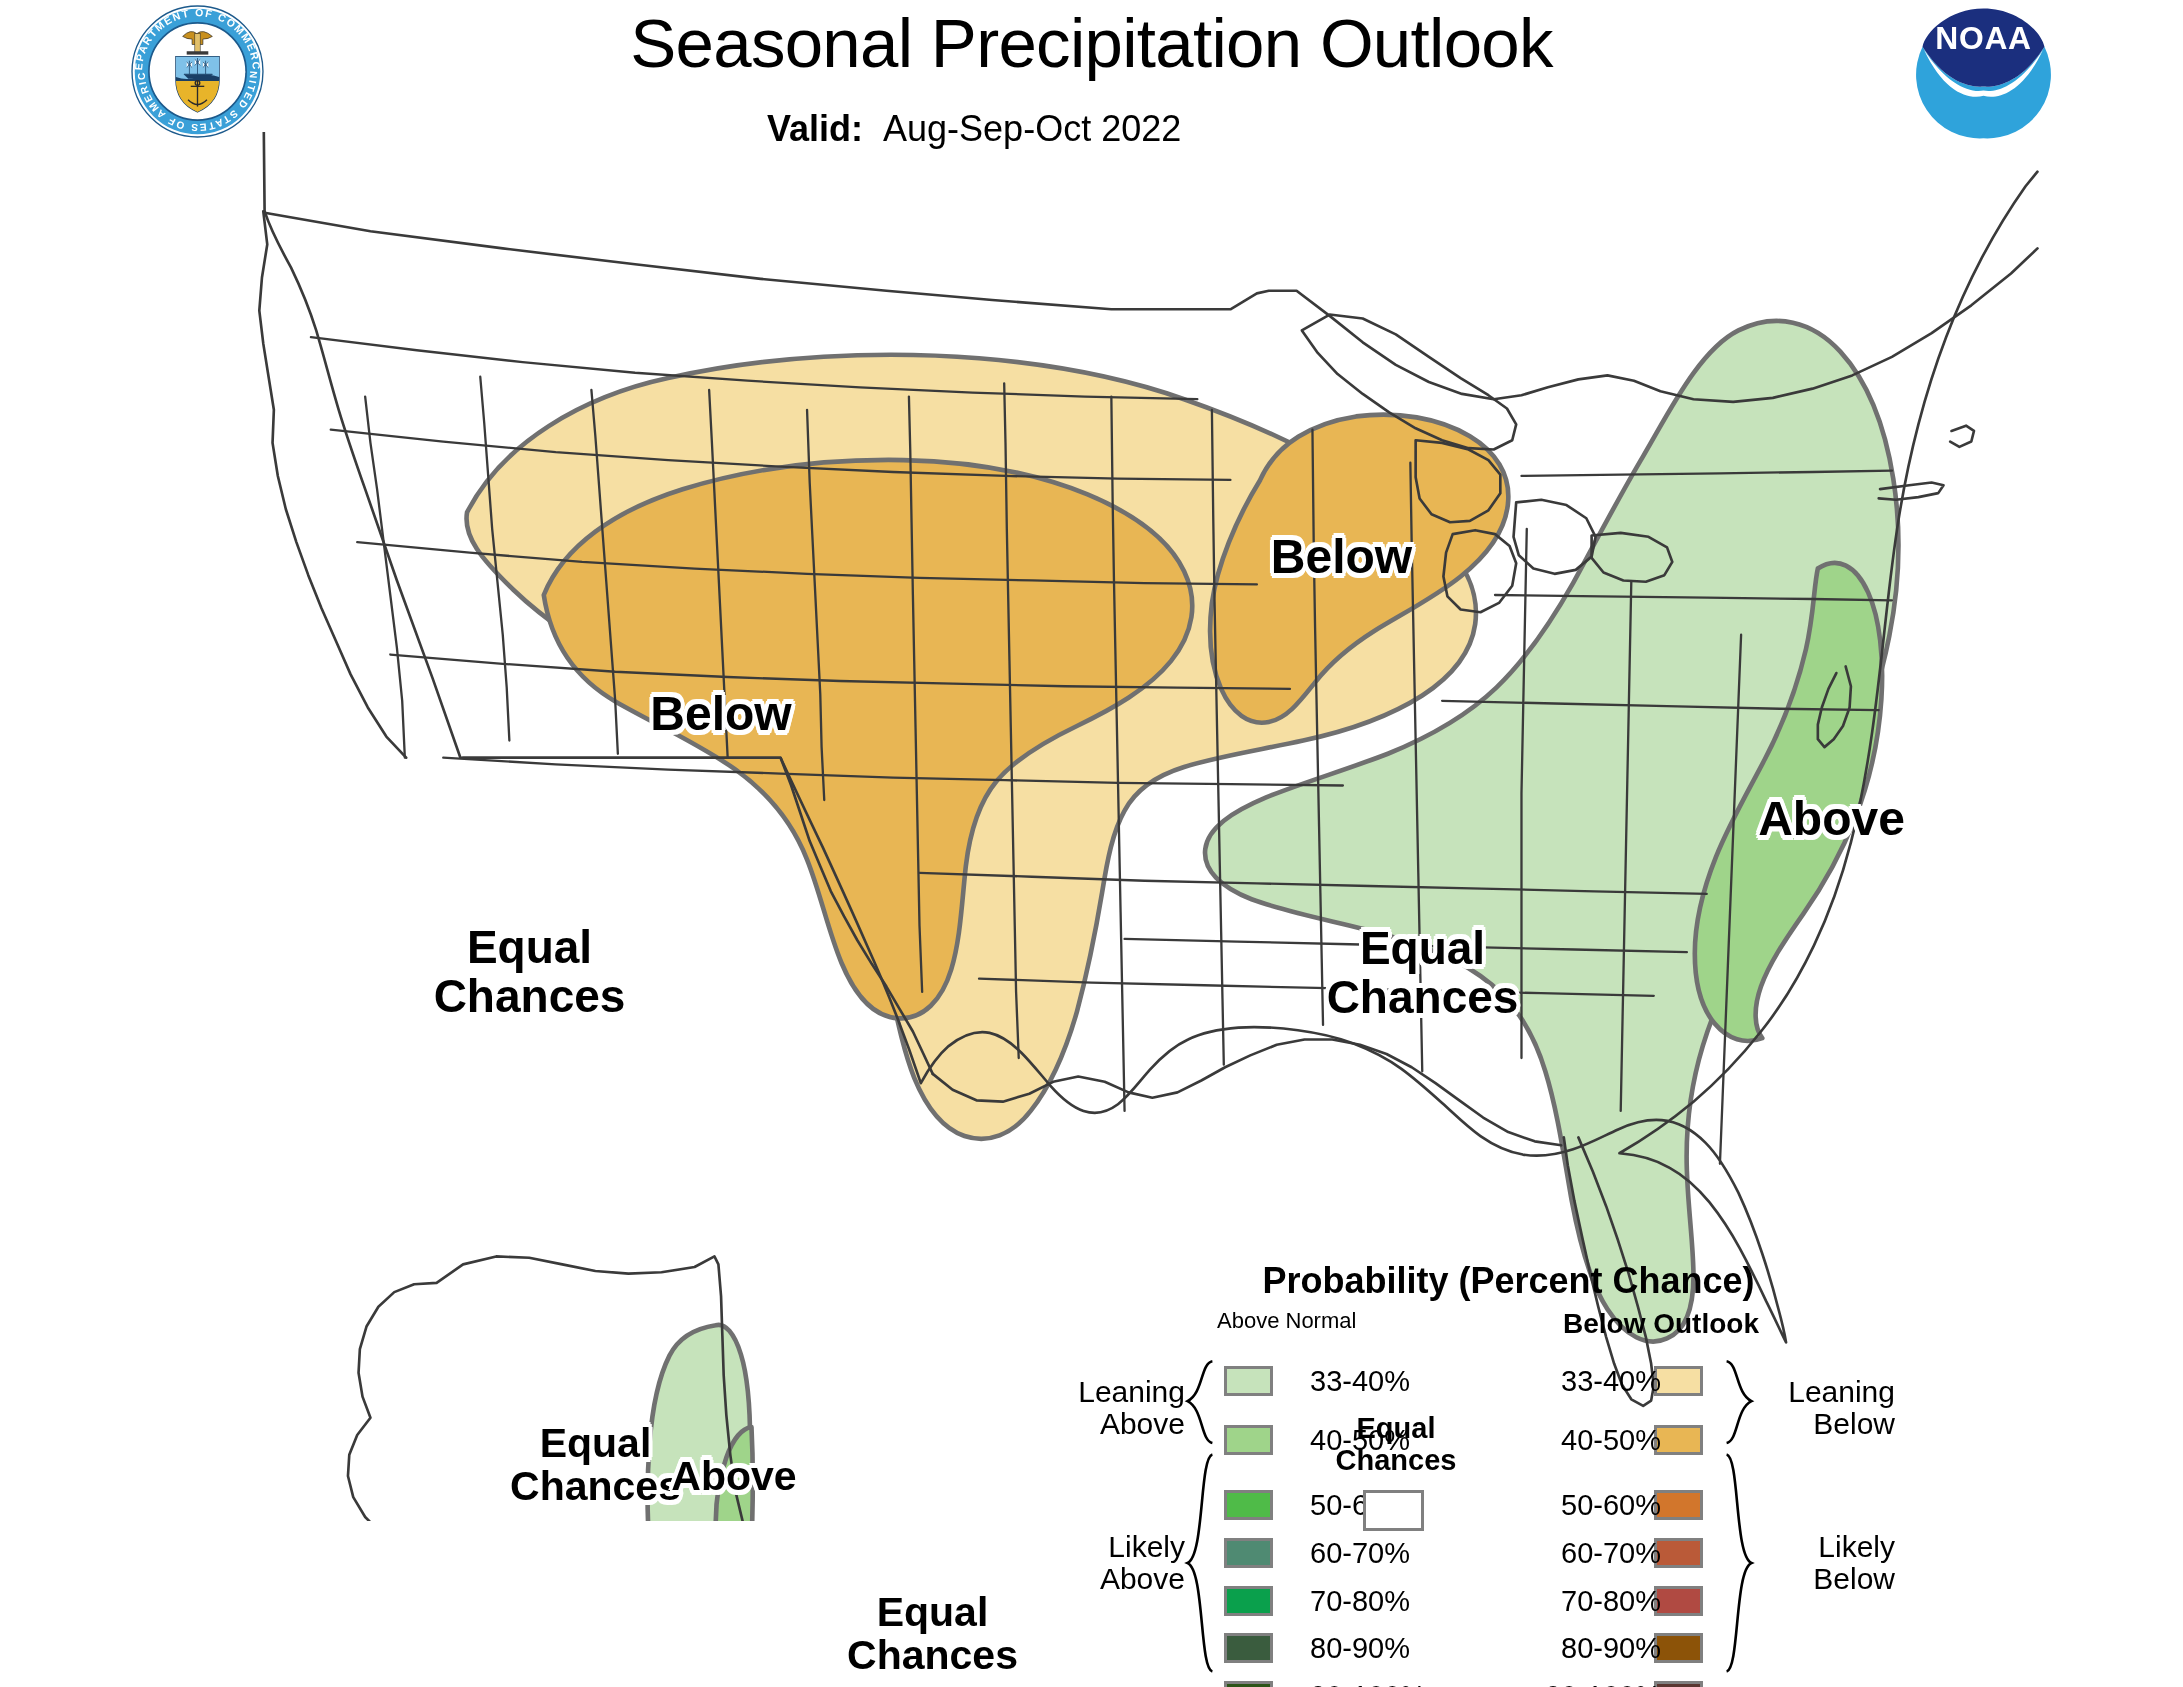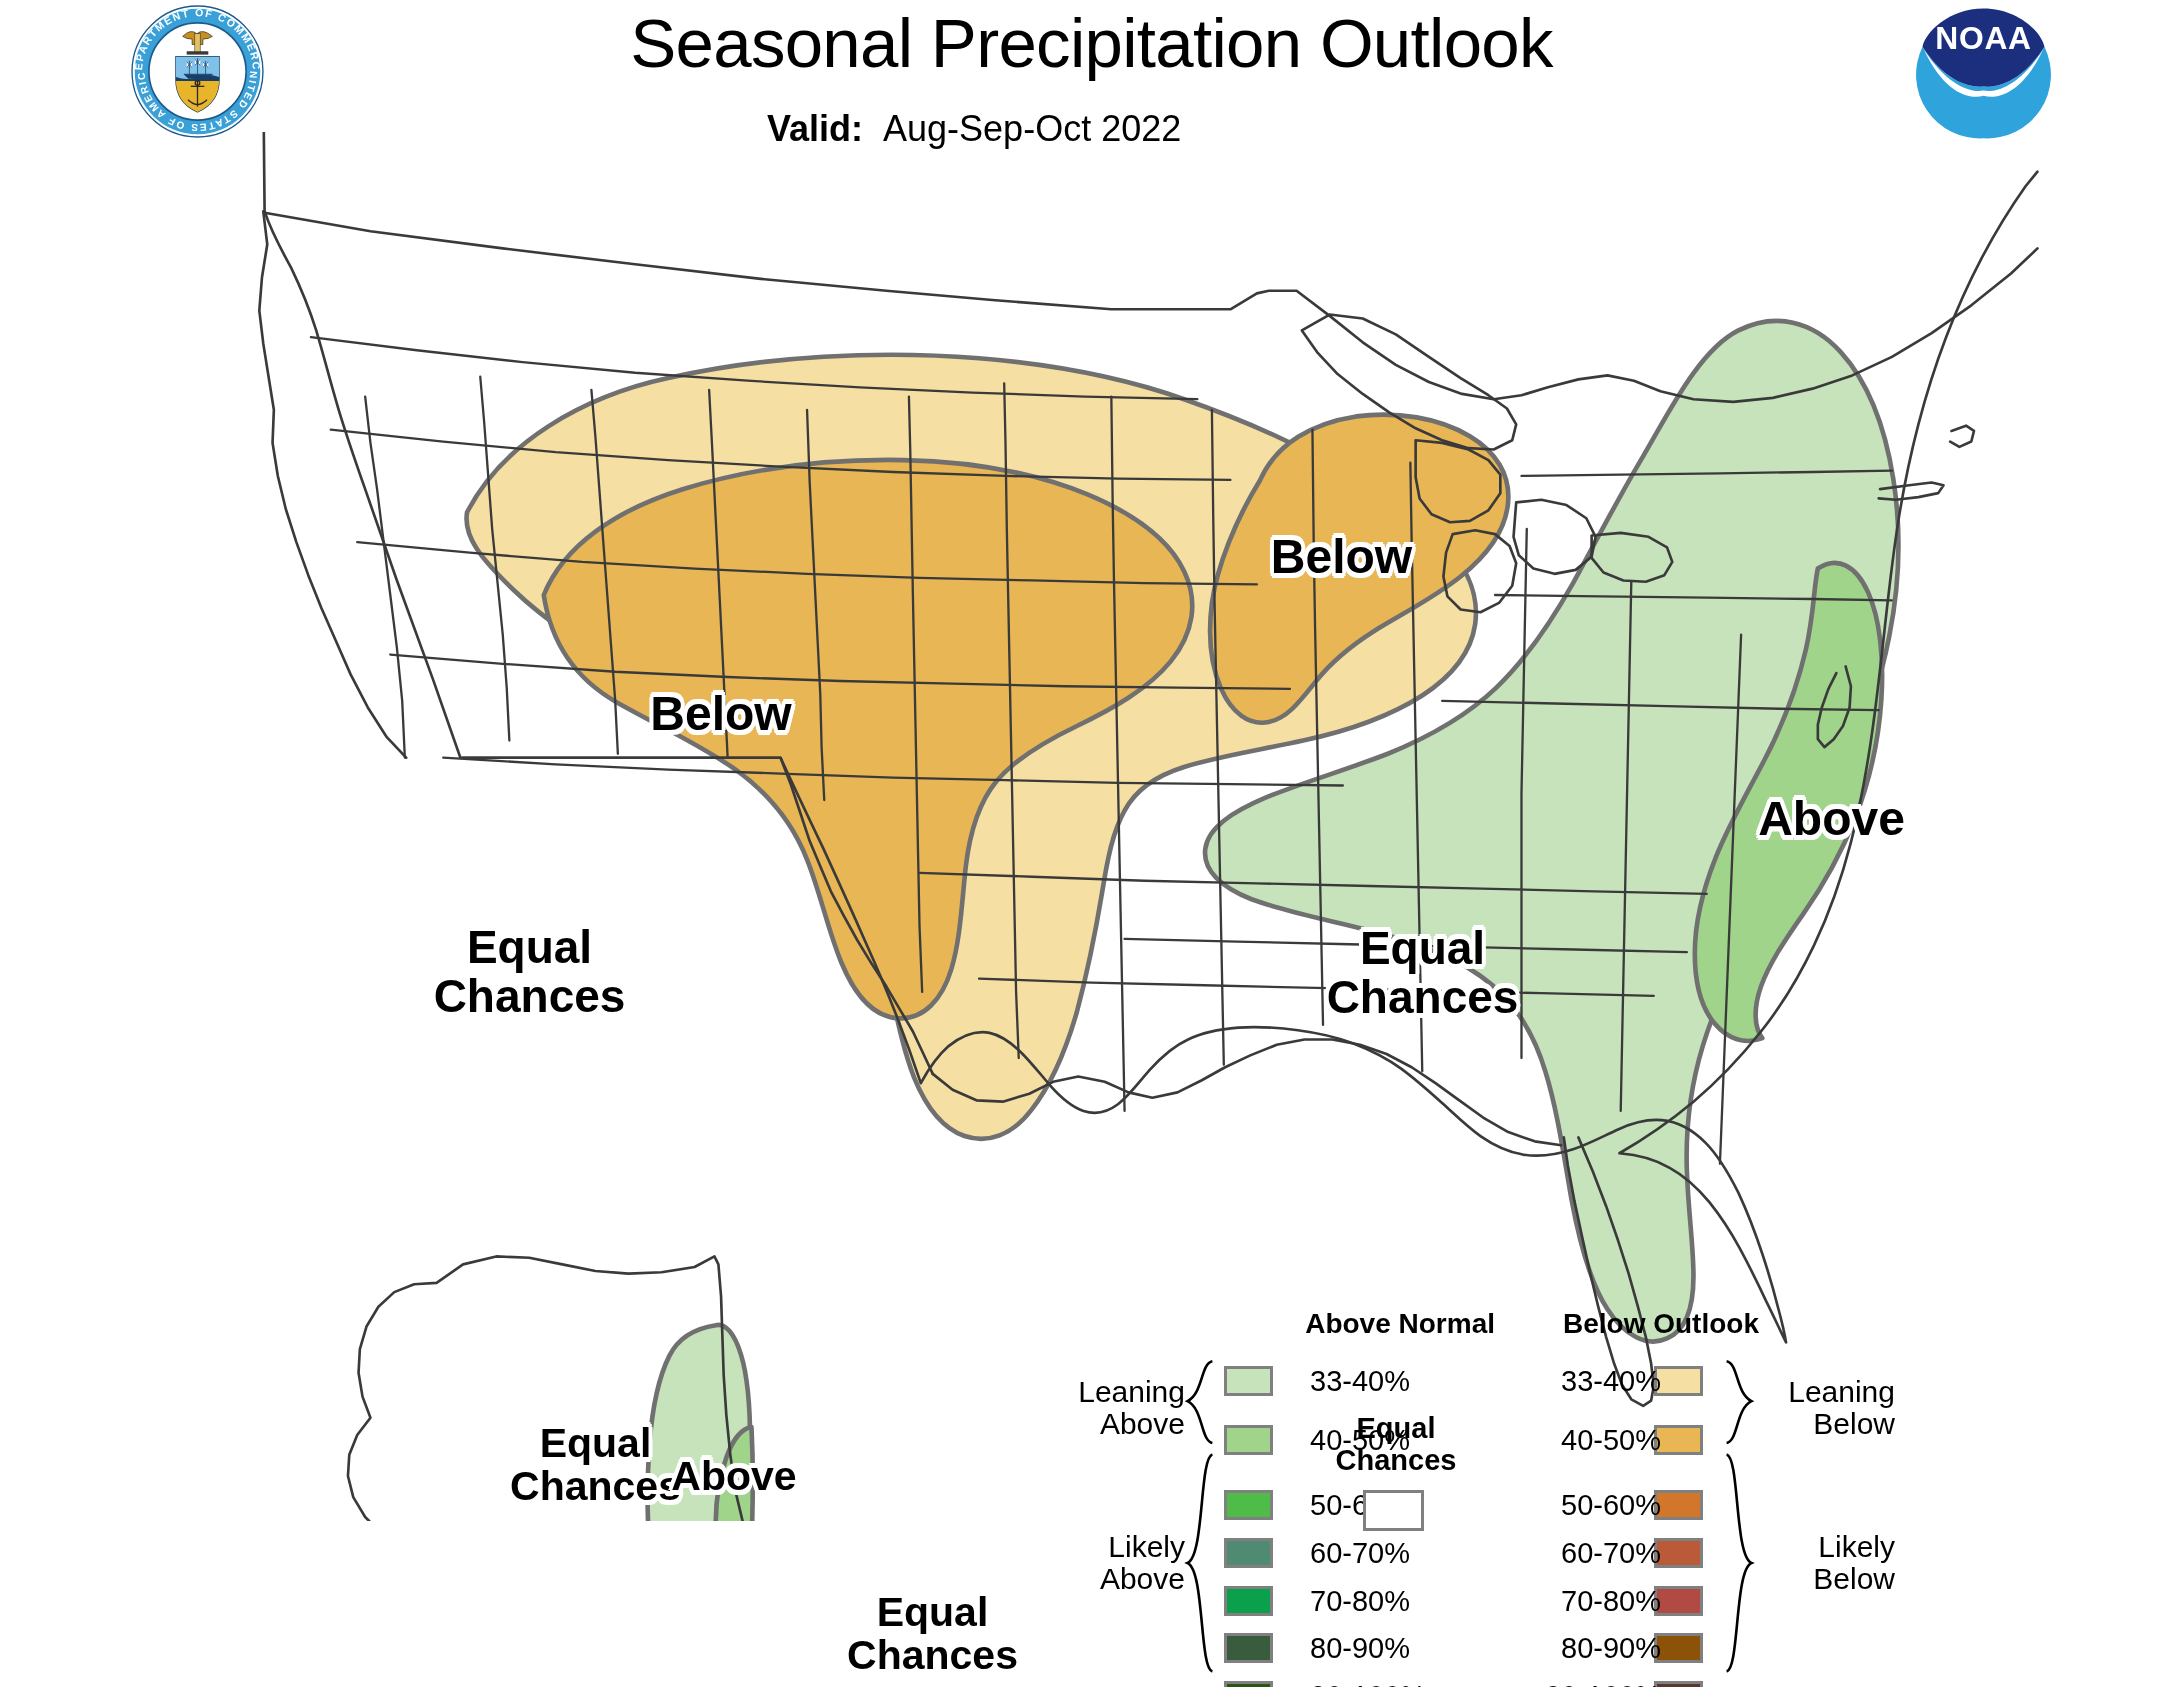--- a/index.html
+++ b/index.html
@@ -35,22 +35,22 @@
   #lbl-ec-west{left:384px;top:791px;width:291px;font-size:46px;}
   #lbl-ec-east{left:1277px;top:792px;width:291px;font-size:46px;}
   #lbl-ec-ak{left:463px;top:1290px;width:265px;font-size:41px;}
   #lbl-above-ak{left:635px;top:1323px;width:198px;font-size:41px;}
   #lbl-ec-ak2{left:807px;top:1459px;width:251px;font-size:41px;}
 
   
   #legend{position:absolute;left:1019px;top:1260px;width:966px;height:423px;}
   #legend-title{position:absolute;left:205px;top:0px;width:569px;text-align:center;
      font-size:36px;font-weight:700;white-space:nowrap;}
-  #hdr-above{position:absolute;left:198px;top:48px;width:278px;text-align:right;
-     font-size:28px;font-weight:700;}
+  #hdr-above{position:absolute;left:198px;top:48px;width:278px;text-align:left;
+     font-size:22px;font-weight:400;}
   #hdr-below{position:absolute;left:503px;top:48px;width:278px;text-align:center;
      font-size:28px;font-weight:700;}
 
   .swatch{position:absolute;width:49px;height:30px;border:3.3px solid #808080;box-sizing:border-box;}
   .swlabel{position:absolute;font-size:29px;line-height:30px;white-space:nowrap;margin-left:20px;}
 
   .brace{position:absolute;}
   .bracelbl{position:absolute;font-size:30px;line-height:1.08;text-align:right;white-space:pre;}
 
   #eq-txt{position:absolute;left:301px;top:153px;width:152px;text-align:center;
@@ -405,20 +405,21 @@
   <div class="maplabel" id="lbl-below-lakes">Below</div>
   <div class="maplabel" id="lbl-above-east">Above</div>
   <div class="maplabel" id="lbl-ec-west">Equal<br>Chances</div>
   <div class="maplabel" id="lbl-ec-east">Equal<br>Chances</div>
   <div class="maplabel" id="lbl-ec-ak">Equal<br>Chances</div>
   <div class="maplabel" id="lbl-above-ak">Above</div>
   <div class="maplabel" id="lbl-ec-ak2">Equal<br>Chances</div>
 </div>
 
 <div id="legend">
+  <div id="legend-title">Probability (Percent Chance)</div>
   <div id="hdr-above">Above Normal</div>
   <div id="hdr-below">Below Outlook</div>
 
   <div id="above-col">
       <div class="swatch" style="left: 205px; top: 106px; background: rgb(198, 227, 187);"></div>
       <div class="swlabel" style="top: 106px; left: 271px;">33-40%</div>
       <div class="swatch" style="left: 205px; top: 165px; background: rgb(159, 212, 138);"></div>
       <div class="swlabel" style="top: 165px; left: 271px;">40-50%</div>
       <div class="swatch" style="left: 205px; top: 230px; background: rgb(79, 187, 72);"></div>
       <div class="swlabel" style="top: 230px; left: 271px;">50-60%</div>

